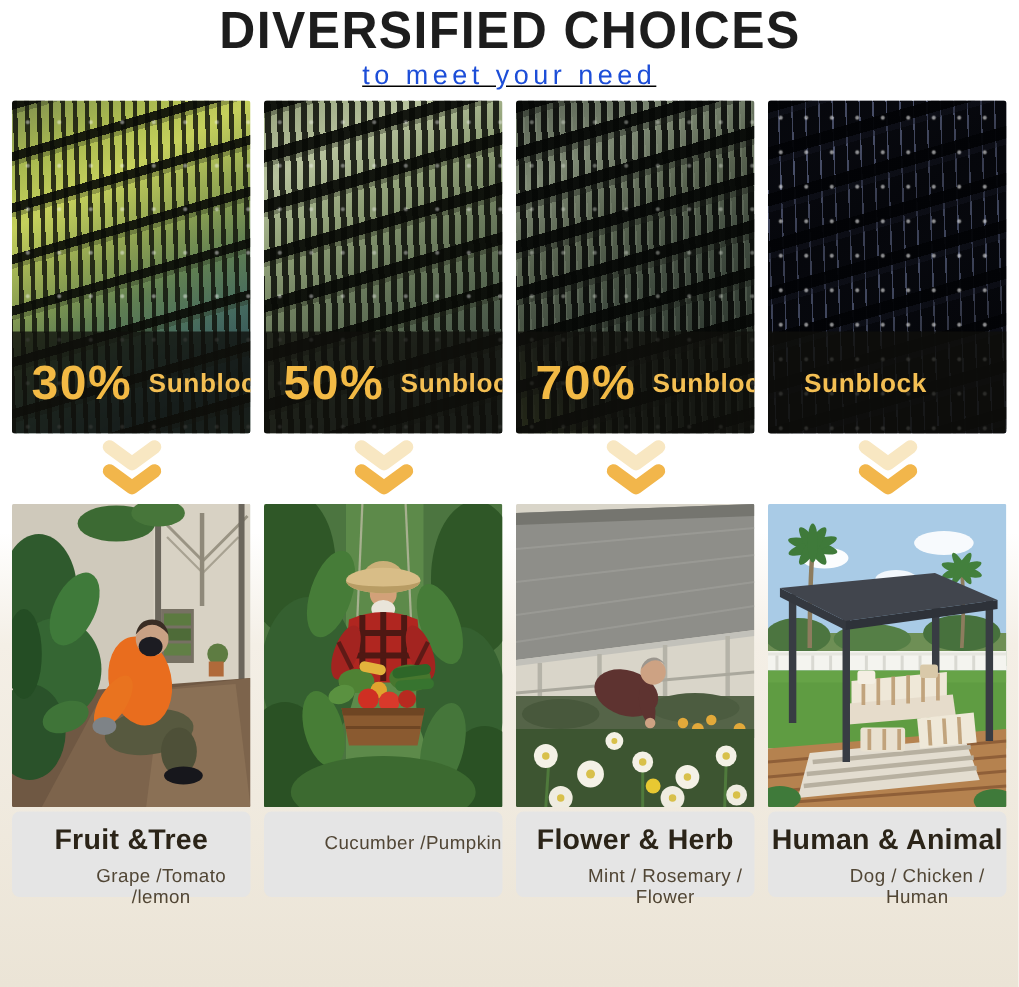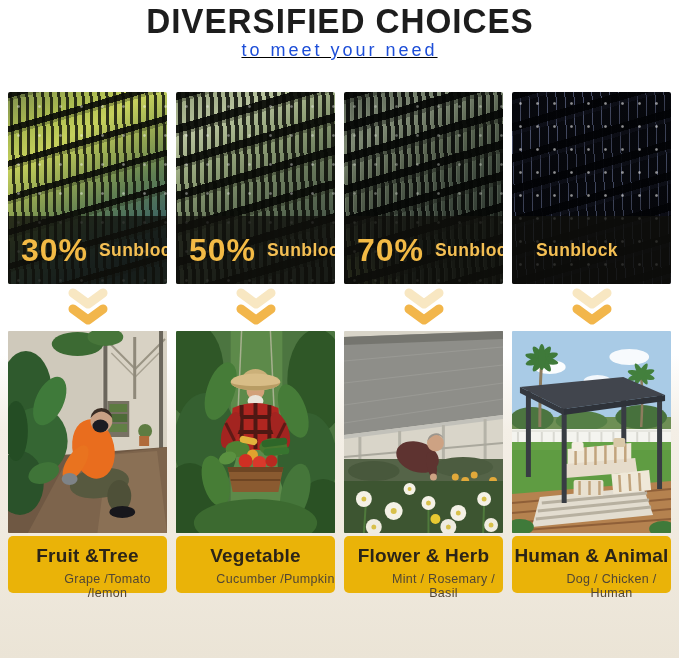--- a/index.html
+++ b/index.html
@@ -12,21 +12,21 @@
   .header { text-align:center; height:64px; padding-top:3px;text-decoration:underline; }
   .title {
     display:inline-block; font-size:35px; font-weight:bold; color:#1d1d1d;
     letter-spacing:1px; line-height:1.0; transform:scaleX(0.95); margin:0;
   }
   .subtitle { font-size:18px; color:#1d4ed8; letter-spacing:3px; margin-top:2px; }
 
   .row { display:flex; gap:9px; padding:0 8px; box-sizing:border-box; }
   .col { flex:1; position:relative; min-width:0; }
 
-  .mesh-row .col { height:192px;margin-top:25px; }
+  .mesh-row .col { height:222px; }
   .mesh { position:absolute; inset:0; border-radius:2px; overflow:hidden; }
 
   .mesh-30 {
     background-image:
       radial-gradient(circle, rgba(255,255,255,0.45) 0.8px, rgba(255,255,255,0) 1.8px),
       repeating-linear-gradient(164deg, rgba(10,12,7,0.92) 0px, rgba(10,12,7,0.92) 6px, rgba(30,36,20,0.30) 6px, rgba(30,36,20,0.30) 9px, rgba(0,0,0,0) 9px, rgba(0,0,0,0) 33px),
       repeating-linear-gradient(88deg, rgba(14,16,9,0.82) 0px, rgba(14,16,9,0.82) 3px, rgba(0,0,0,0) 3px, rgba(0,0,0,0) 8px),
       linear-gradient(152deg, #7f8f50 0%, #aaba50 16%, #c5d05c 28%, #8fa351 44%, #5f7e52 58%, #44695f 72%, #2f4d54 86%, #3d5a50 100%);
     background-size: 21px 29px, auto, auto, auto;
   }
@@ -66,21 +66,21 @@
 
   .arrow-row { height:47px; align-items:center; }
   .arrow-row .col { display:flex; justify-content:center; align-items:center; height:47px; }
 
   .photo-row .col { height:202px; }
   .photo { position:absolute; inset:0; overflow:hidden; border-radius:1px; }
   .photo svg { display:block; width:100%; height:100%; }
 
   .card-row { margin-top:3px; }
   .card {
-    height:57px; background:#eab308; border-radius:5px; text-align:center;
+    height:57px; background:#e5e5e5; border-radius:5px; text-align:center;
     padding-top:9px; box-sizing:border-box;
   }
   .card-title { font-size:19px; font-weight:bold; color:#2b2418; letter-spacing:0.2px; }
   .card-sub { font-size:12.5px; color:#514635; margin-top:5px; letter-spacing:0.3px;margin-left:40px; }
 </style>
 </head>
 <body>
 
 <div class="header">
   <div class="title">DIVERSIFIED CHOICES</div>
@@ -408,28 +408,27 @@
 
 <div class="row card-row">
   <div class="col">
     <div class="card">
       <div class="card-title">Fruit &amp;Tree</div>
       <div class="card-sub">Grape /Tomato /lemon</div>
     </div>
   </div>
   <div class="col">
     <div class="card">
-      <div class="card-title">Vegetable</div>
       <div class="card-sub">Cucumber /Pumpkin</div>
     </div>
   </div>
   <div class="col">
     <div class="card">
       <div class="card-title">Flower &amp; Herb</div>
-      <div class="card-sub">Mint / Rosemary / Basil</div>
+      <div class="card-sub">Mint / Rosemary / Flower</div>
     </div>
   </div>
   <div class="col">
     <div class="card">
       <div class="card-title">Human &amp; Animal</div>
       <div class="card-sub">Dog / Chicken / Human</div>
     </div>
   </div>
 </div>
 

